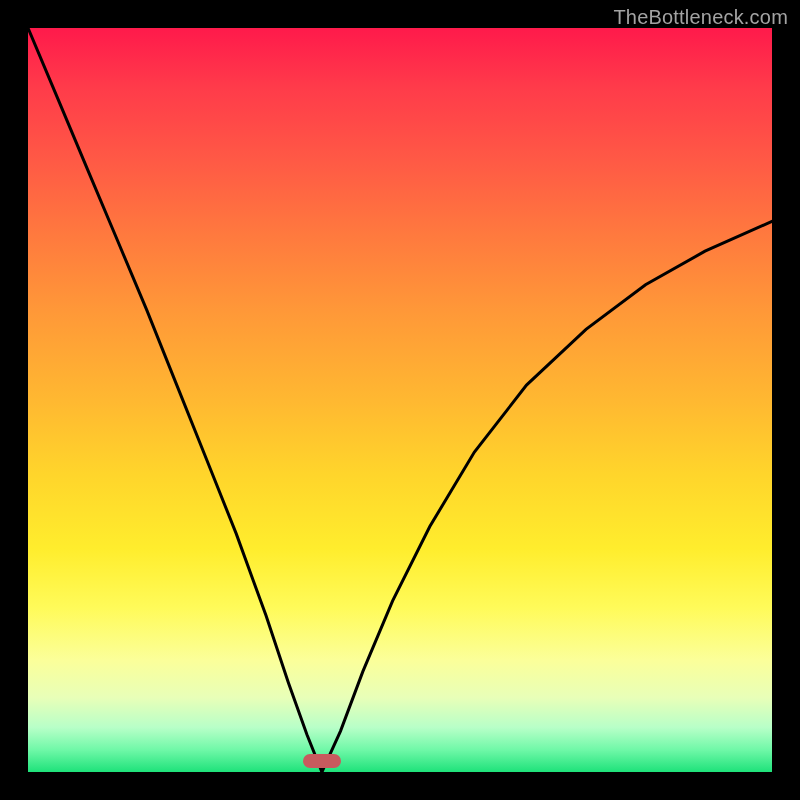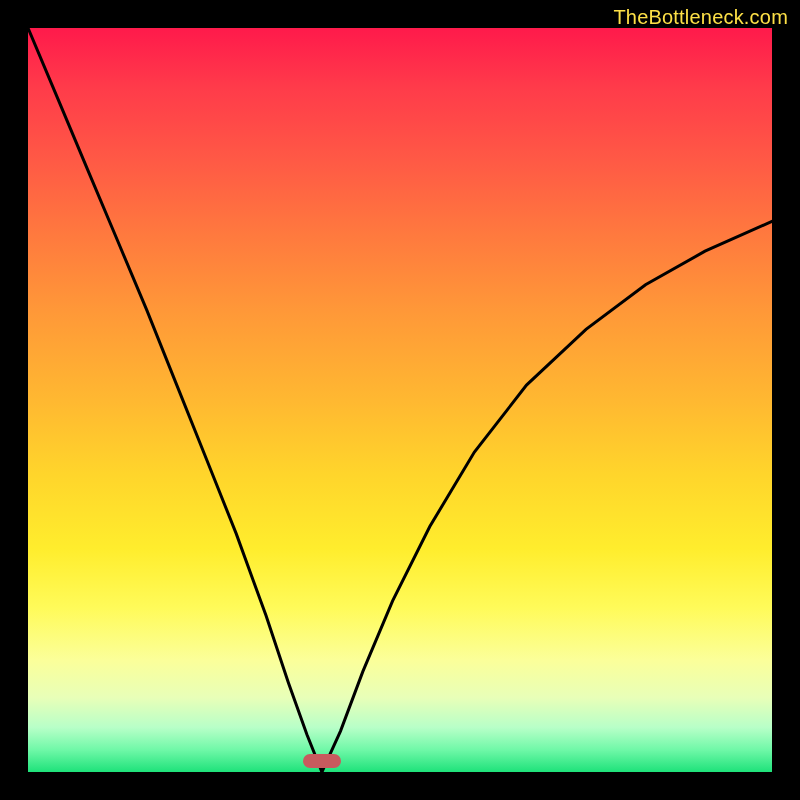--- a/index.html
+++ b/index.html
@@ -39,21 +39,21 @@
       #e8ffb8 90%,
       #b8ffc8 94%,
       #70f8a8 97%,
       #1ee27a 100%
     );
   }
   .watermark {
     position: absolute;
     top: 6px;
     right: 12px;
-    color: #fde047;
+    color: #a3a3a3;
     font-size: 20px;
     letter-spacing: 0.2px;
     user-select: none;
     text-align: right;
   }
   .curve-svg {
     position: absolute;
     left: 0;
     top: 0;
     width: 744px;

